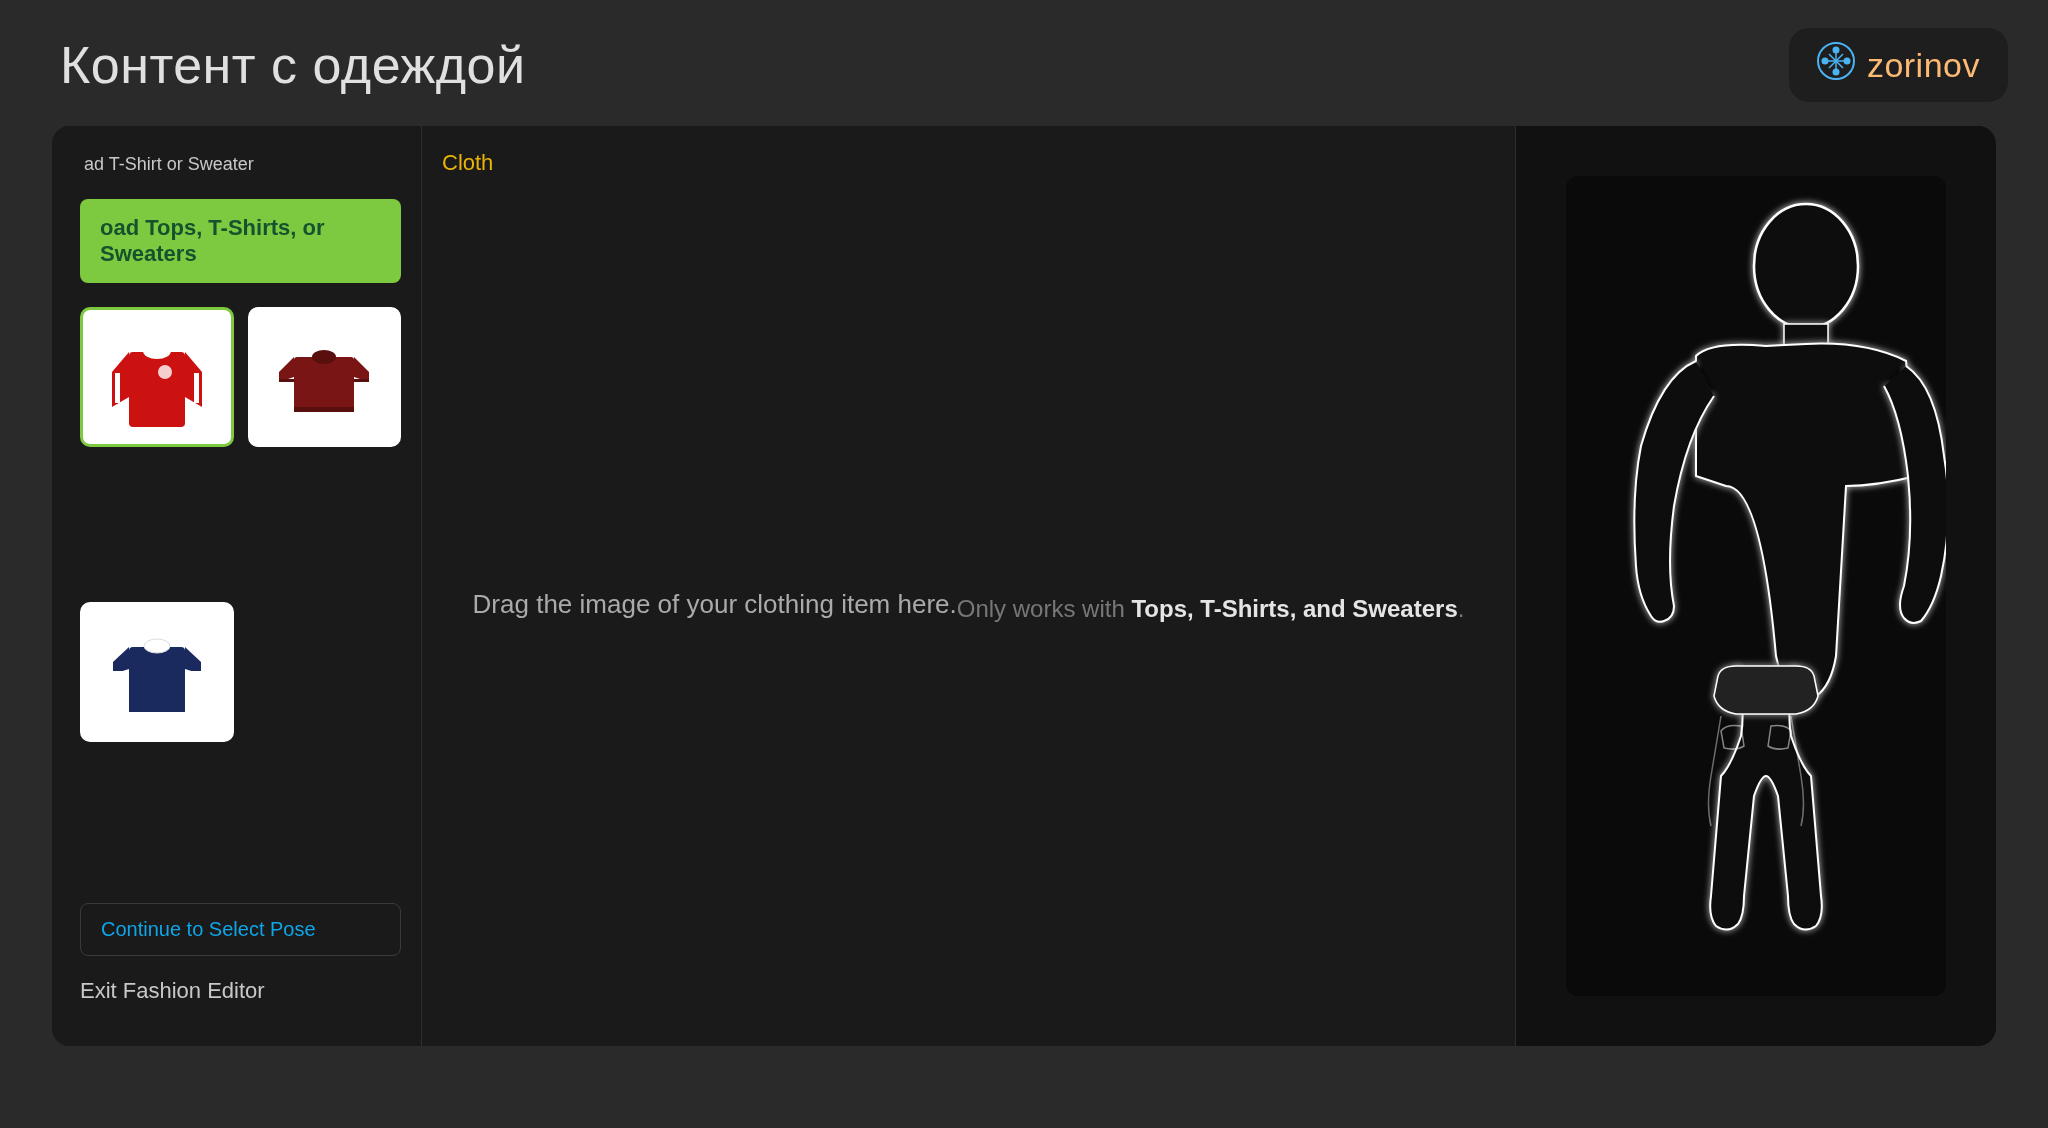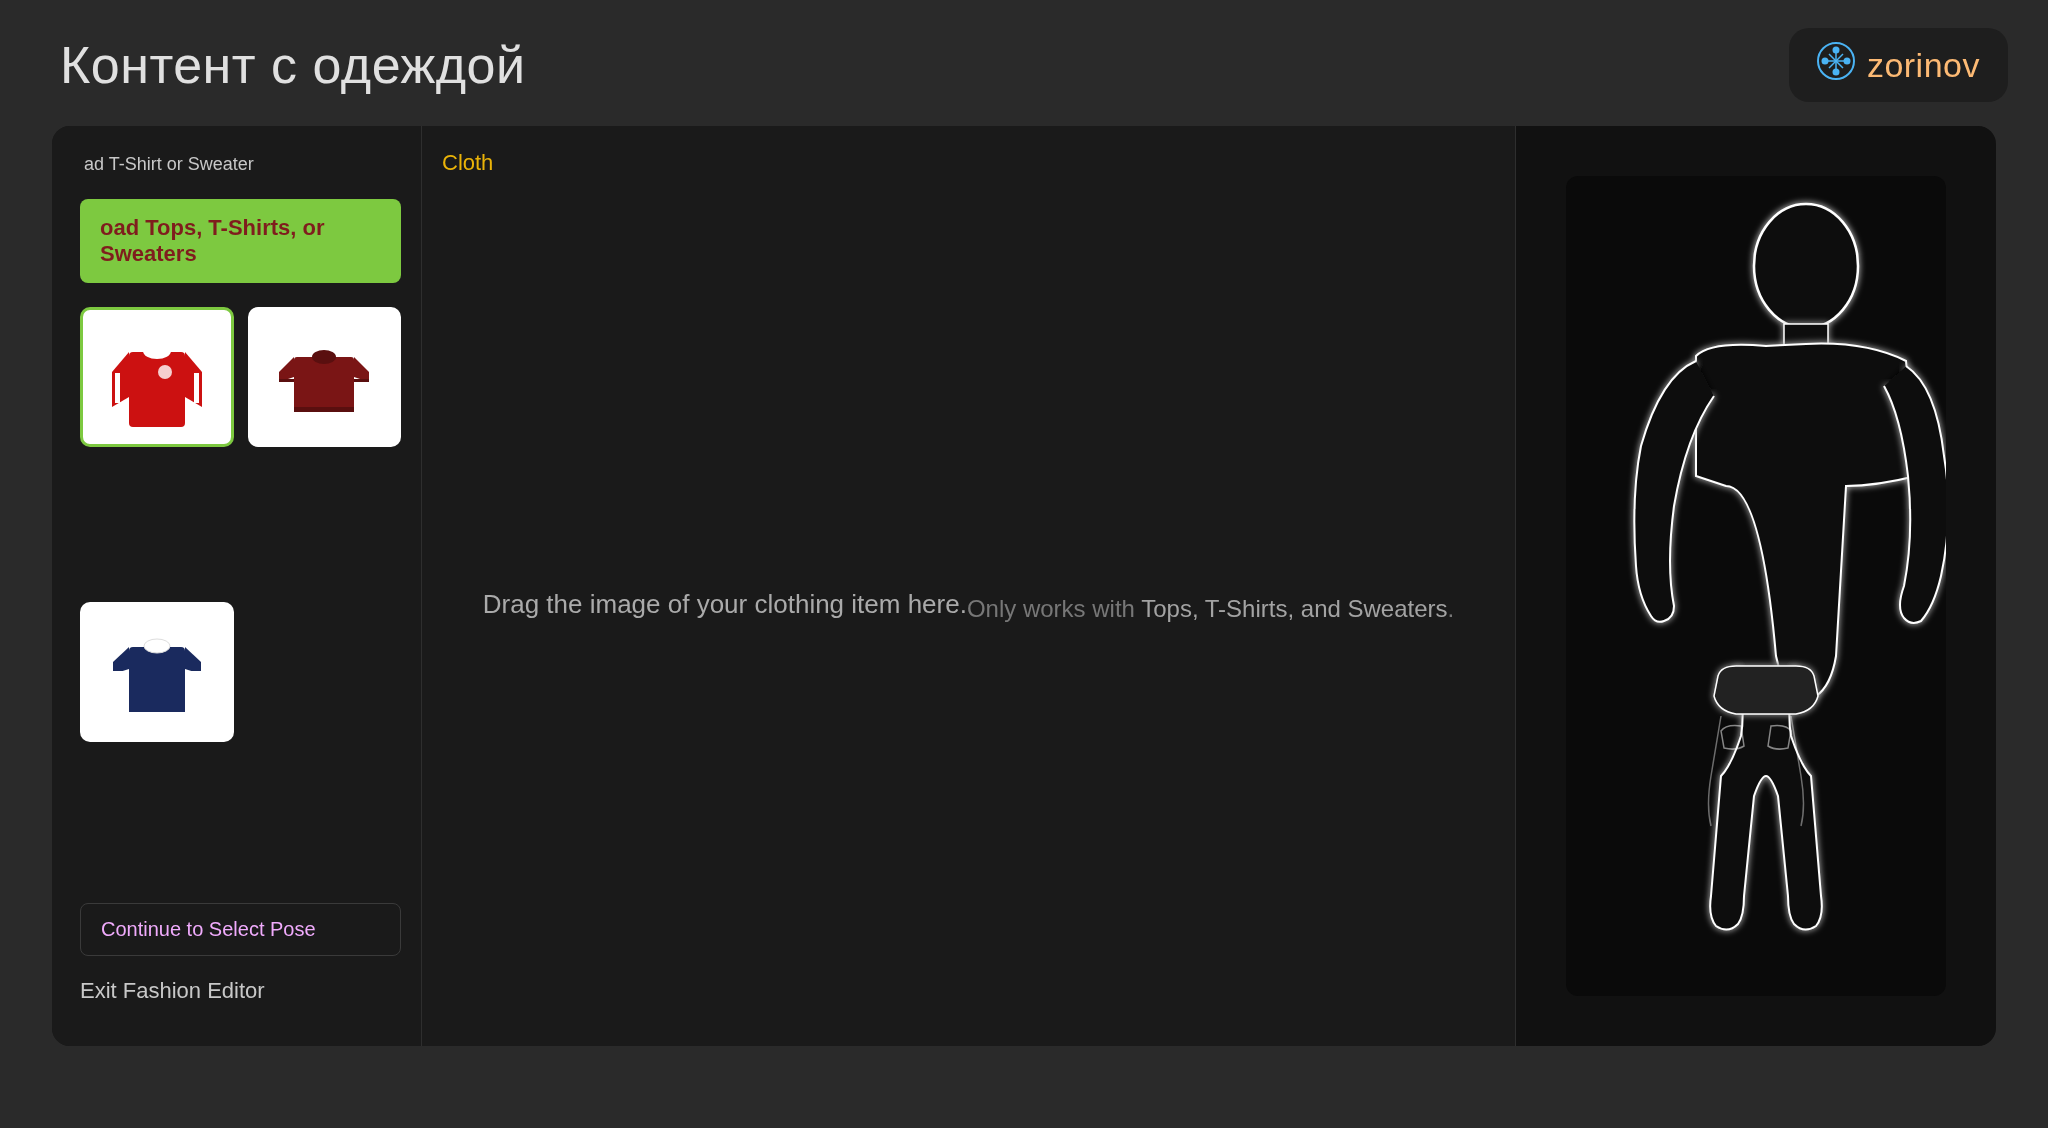--- a/index.html
+++ b/index.html
@@ -71,21 +71,21 @@
     .panel-title {
       font-size: 18px;
       color: #c8c8c8;
       font-weight: 500;
       margin-bottom: 24px;
       padding-left: 4px;
     }
 
     .upload-button {
       background-color: #7dc940;
-      color: #7f1d1d;
+      color: #14532d;
       border: none;
       border-radius: 8px;
       padding: 16px 20px;
       font-size: 22px;
       font-weight: 600;
       cursor: pointer;
       text-align: left;
       margin-bottom: 24px;
       width: 100%;
     }
@@ -108,21 +108,21 @@
       height: 140px;
     }
 
     .clothing-item.selected {
       border: 3px solid #7dc940;
     }
 
     .continue-button {
       background: transparent;
       border: 1px solid #3a3a3a;
-      color: #f0abfc;
+      color: #0ea5e9;
       padding: 14px 20px;
       border-radius: 8px;
       font-size: 20px;
       cursor: not-allowed;
       margin-top: 20px;
       text-align: left;
     }
 
     .exit-button {
       background: transparent;
@@ -166,22 +166,22 @@
       color: #aaaaaa;
       margin-bottom: 10px;
     }
 
     .drop-text-sub {
       font-size: 24px;
       color: #777;
     }
 
     .drop-text-sub strong {
-      color: #a3a3a3;
-      font-weight: 400;
+      color: #e5e5e5;
+      font-weight: 700;
     }
 
     
     .right-panel {
       width: 480px;
       min-width: 480px;
       background-color: #111111;
       display: flex;
       flex-direction: column;
       padding: 24px 20px;

